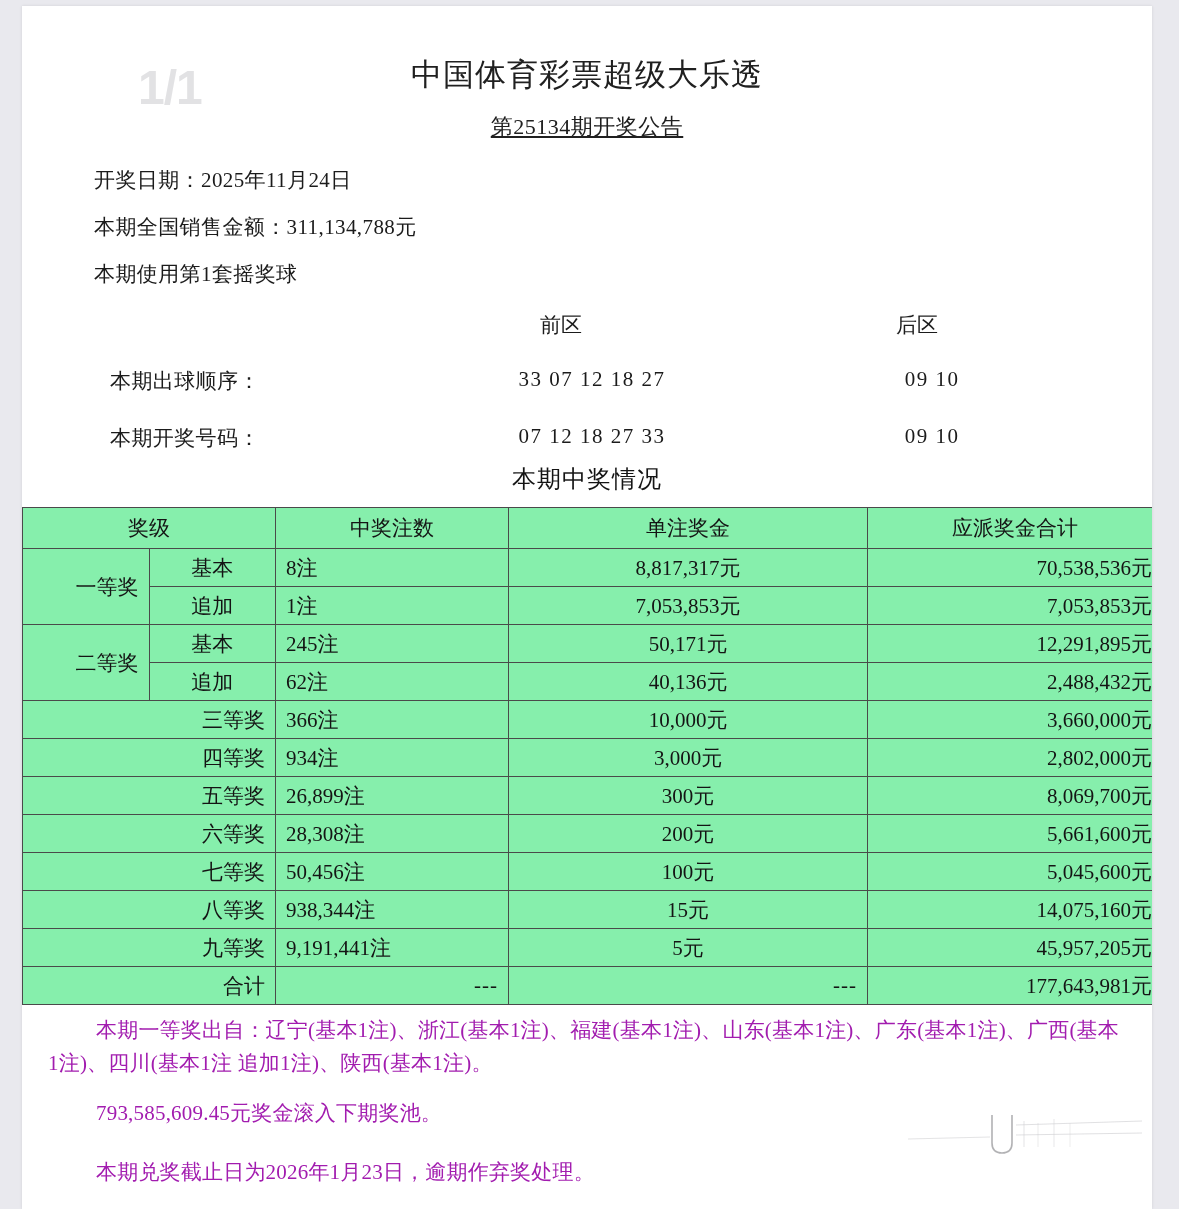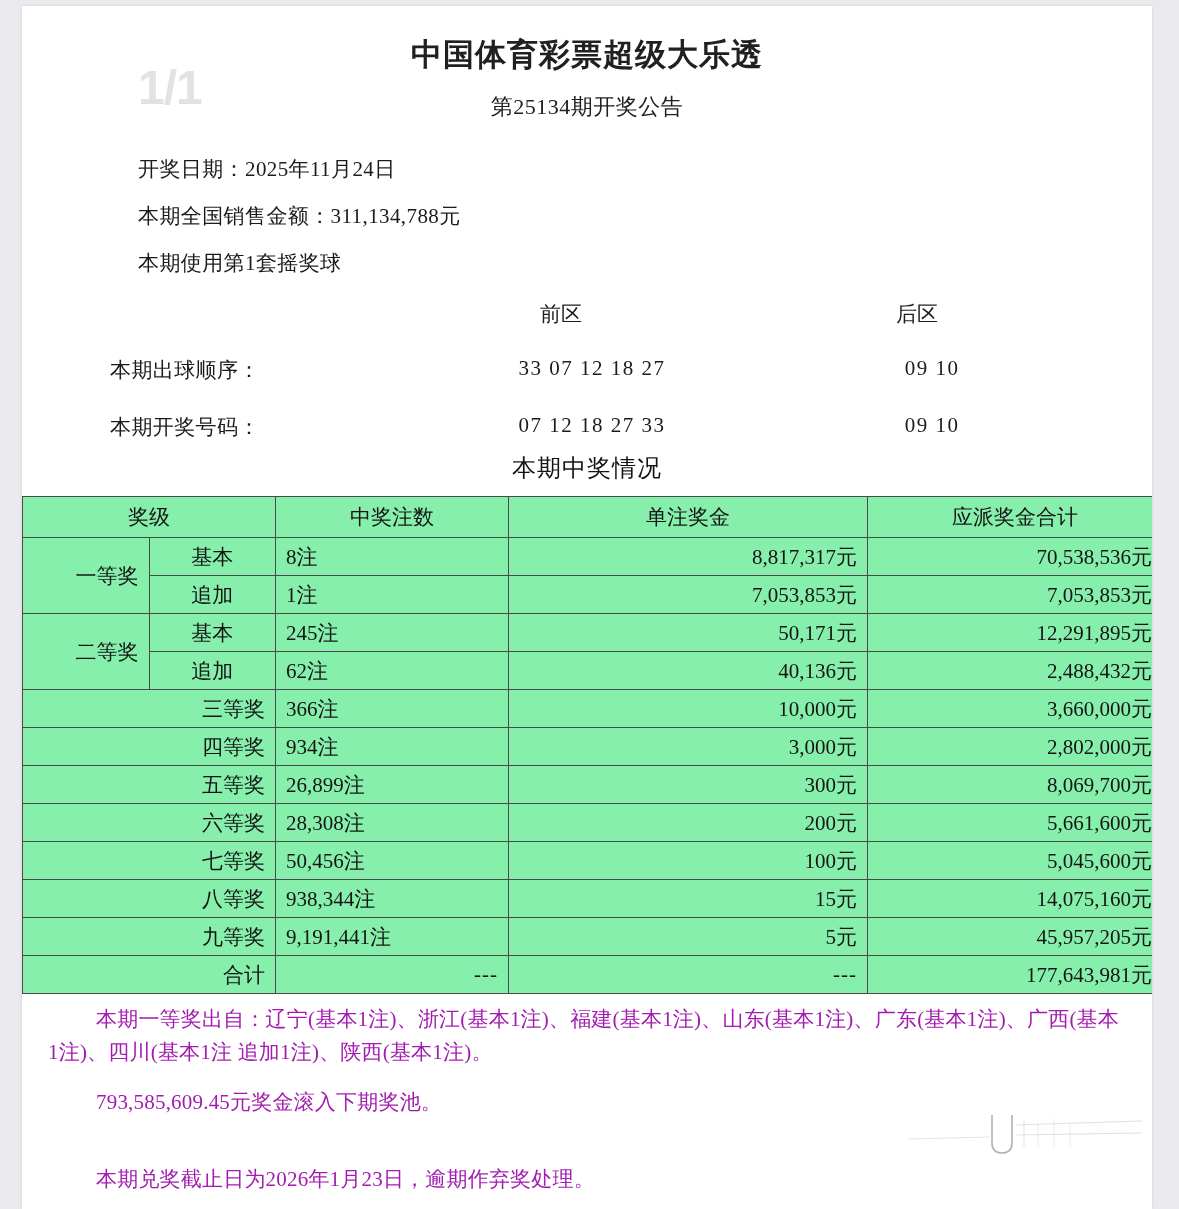--- a/index.html
+++ b/index.html
@@ -22,30 +22,31 @@
   
   .page-counter{
     position:absolute;left:116px;top:58px;
     font-family:"Liberation Sans","DejaVu Sans",sans-serif;
     font-size:48px;font-weight:600;color:#e2e2e4;
     letter-spacing:-1px;line-height:1;
     user-select:none;
   }
   
   .doc-title{
-    text-align:center;font-size:31px;font-weight:700;
+    text-align:center;font-size:31px;font-weight:400;
     color:#202020;letter-spacing:1px;
     padding-top:28px;
+    margin-top:20px;
   }
   .doc-subtitle{
     text-align:center;font-size:22px;font-weight:400;
-    color:#202020;margin-top:16px;letter-spacing:.5px;
-  }
-  
-  .info-block{margin-top:37px;padding-left:116px;}
+    color:#202020;margin-top:16px;letter-spacing:.5px;text-decoration:underline;
+  }
+  
+  .info-block{margin-top:28px;padding-left:72px;}
   .info-line{font-size:21px;color:#1b1b1b;line-height:1;margin-bottom:26px;letter-spacing:.4px;}
   
   .zones{margin-top:8px;position:relative;height:146px;}
   .zone-head{position:absolute;top:0;font-size:21px;color:#1b1b1b;}
   .zone-head.front{left:518px;}
   .zone-head.back{left:874px;}
   .num-row{position:absolute;left:0;width:100%;height:30px;}
   .num-row.r1{top:56px;}
   .num-row.r2{top:113px;}
   .num-label{position:absolute;left:88px;font-size:21px;color:#1b1b1b;letter-spacing:.4px;}
@@ -72,32 +73,32 @@
     border:1.4px solid #4a4a4a;
     padding:0 10px;
     height:37px;
     font-weight:400;
     background:#86efac;
   }
   table.prize th{font-weight:400;text-align:center;height:40px;}
   .c-level{width:232px;text-align:center;}
   .c-sub{width:100px;text-align:center;}
   .c-count{width:212px;text-align:left;}
-  .c-each{width:338px;text-align:right;}
+  .c-each{width:338px;text-align:center;}
   .c-total{width:274px;text-align:right;}
   .lvl-cell{text-align:right;vertical-align:middle;}
   .dashes{text-align:right;letter-spacing:1px;}
   
   .notes{margin-top:9px;padding:0 26px 0 26px;}
   .note{
     font-size:21px;color:#a21caf;line-height:1.55;
     letter-spacing:.2px;margin:0 0 18px 0;
   }
   .note.indent{text-indent:48px;}
-  .note.tight{margin-bottom:44px;}
+  .note.tight{margin-bottom:26px;}
   
   .artifact{
     position:absolute;right:8px;bottom:40px;width:240px;height:62px;
     pointer-events:none;opacity:.5;
   }
 </style>
 </head>
 <body>
 
 <div id="page">

